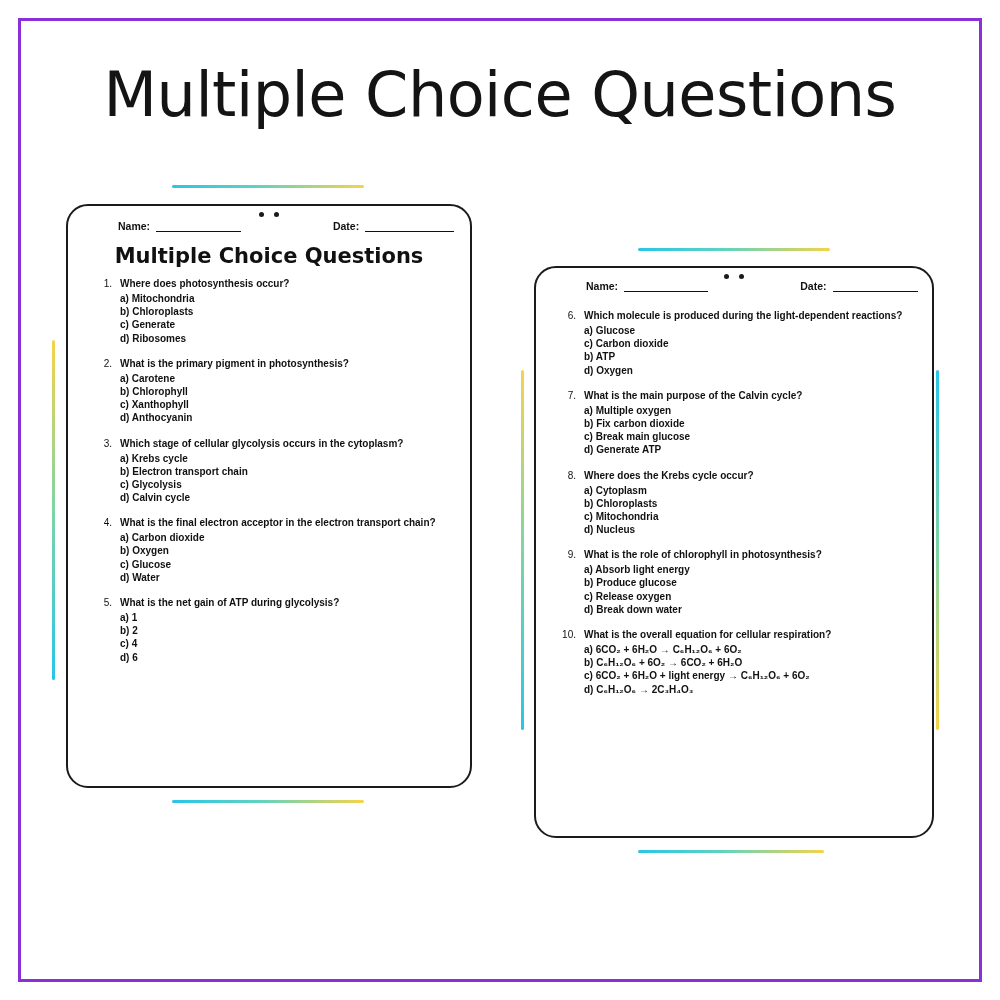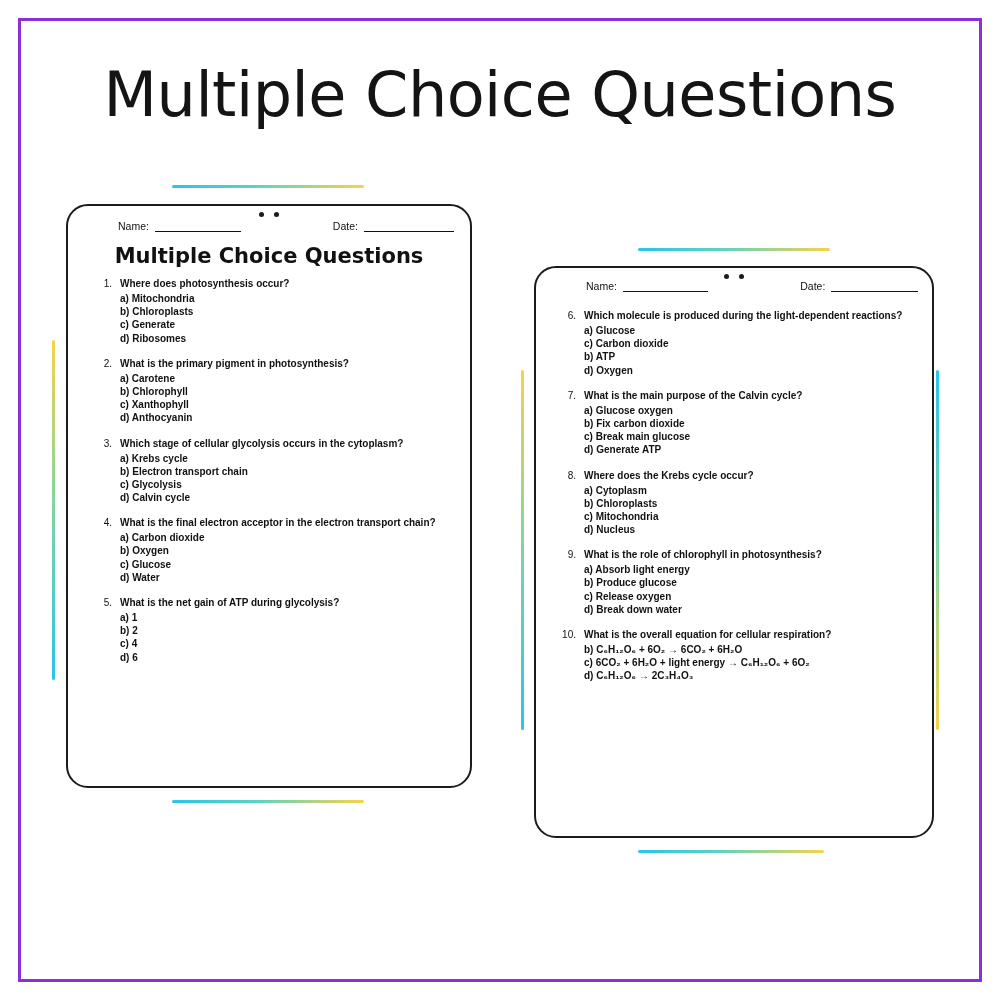--- a/index.html
+++ b/index.html
@@ -66,21 +66,21 @@
     background: #1b1b1b;
   }
 
   .sheet-inner { position: absolute; left: 0; top: 0; right: 0; bottom: 0; }
 
   .name-date-row {
     position: absolute;
     display: flex;
     align-items: flex-end;
   }
-  .nd-label { font-weight: 400; color: #111; padding-left: 30px; }
+  .nd-label { font-weight: 700; color: #111; padding-left: 30px; }
   .nd-line {
     display: inline-block;
     border-bottom: 1.4px solid #111;
     margin-left: 6px;
   }
 
   .sheet-title {
     position: absolute;
     width: 100%;
     text-align: center;
@@ -228,21 +228,21 @@
             <div class="q-opt">c) Carbon dioxide</div>
             <div class="q-opt">b) ATP</div>
             <div class="q-opt">d) Oxygen</div>
           </div>
         </div>
 
         <div class="q-item">
           <div class="q-num" style="width:26px; margin-right:8px;">7.</div>
           <div class="q-body">
             <div class="q-text">What is the main purpose of the Calvin cycle?</div>
-            <div class="q-opt">a) Glucose oxygen</div>
+            <div class="q-opt">a) Multiple oxygen</div>
             <div class="q-opt">b) Fix carbon dioxide</div>
             <div class="q-opt">c) Break main glucose</div>
             <div class="q-opt">d) Generate ATP</div>
           </div>
         </div>
 
         <div class="q-item">
           <div class="q-num" style="width:26px; margin-right:8px;">8.</div>
           <div class="q-body">
             <div class="q-text">Where does the Krebs cycle occur?</div>
@@ -261,20 +261,21 @@
             <div class="q-opt">b) Produce glucose</div>
             <div class="q-opt">c) Release oxygen</div>
             <div class="q-opt">d) Break down water</div>
           </div>
         </div>
 
         <div class="q-item">
           <div class="q-num" style="width:26px; margin-right:8px;">10.</div>
           <div class="q-body">
             <div class="q-text">What is the overall equation for cellular respiration?</div>
+            <div class="q-opt">a) 6CO₂ + 6H₂O → C₆H₁₂O₆ + 6O₂</div>
             <div class="q-opt">b) C₆H₁₂O₆ + 6O₂ → 6CO₂ + 6H₂O</div>
             <div class="q-opt">c) 6CO₂ + 6H₂O + light energy → C₆H₁₂O₆ + 6O₂</div>
             <div class="q-opt">d) C₆H₁₂O₆ → 2C₃H₄O₃</div>
           </div>
         </div>
 
       </div>
     </div>
   </div>
 

